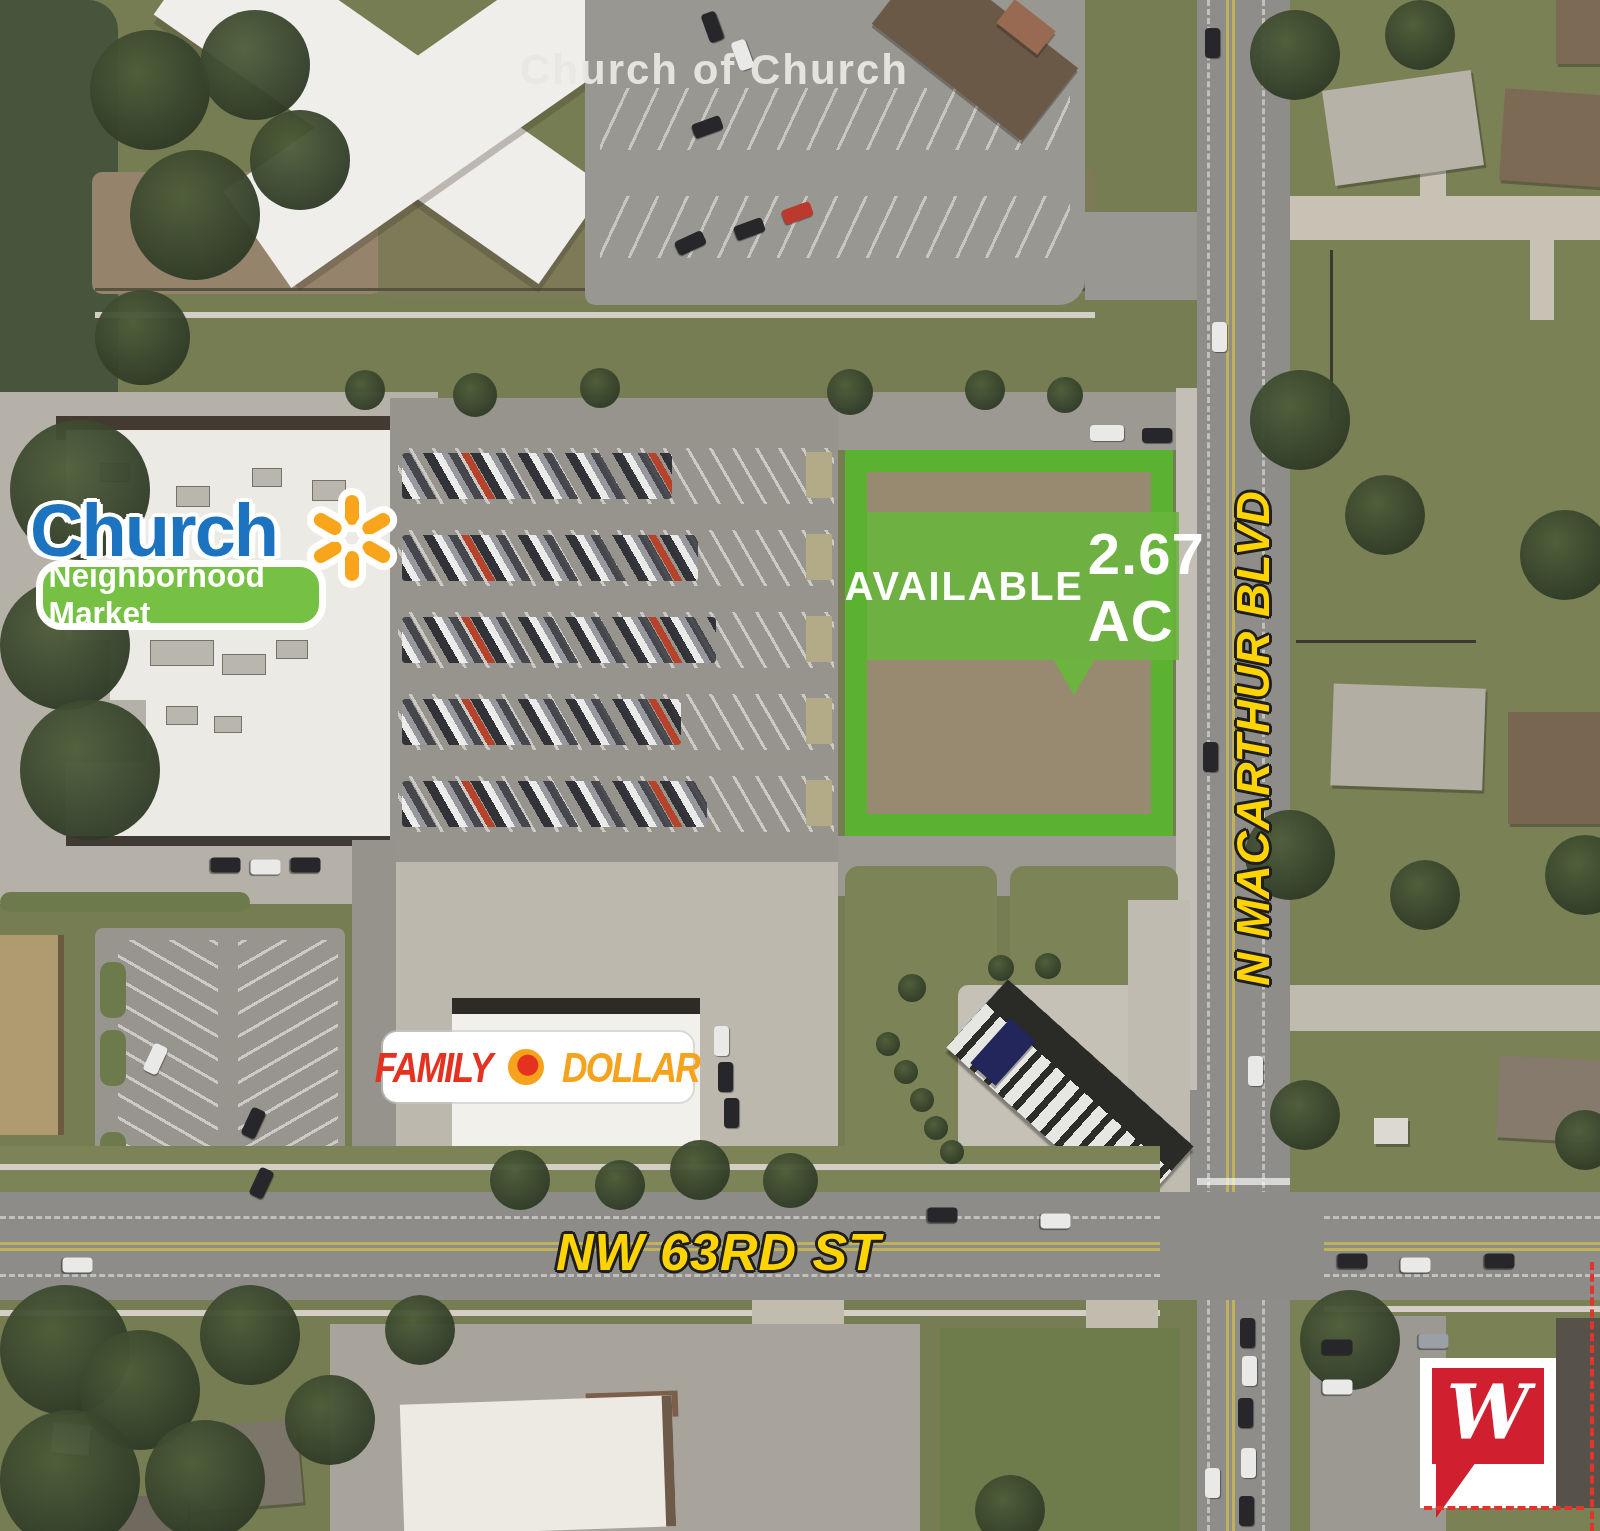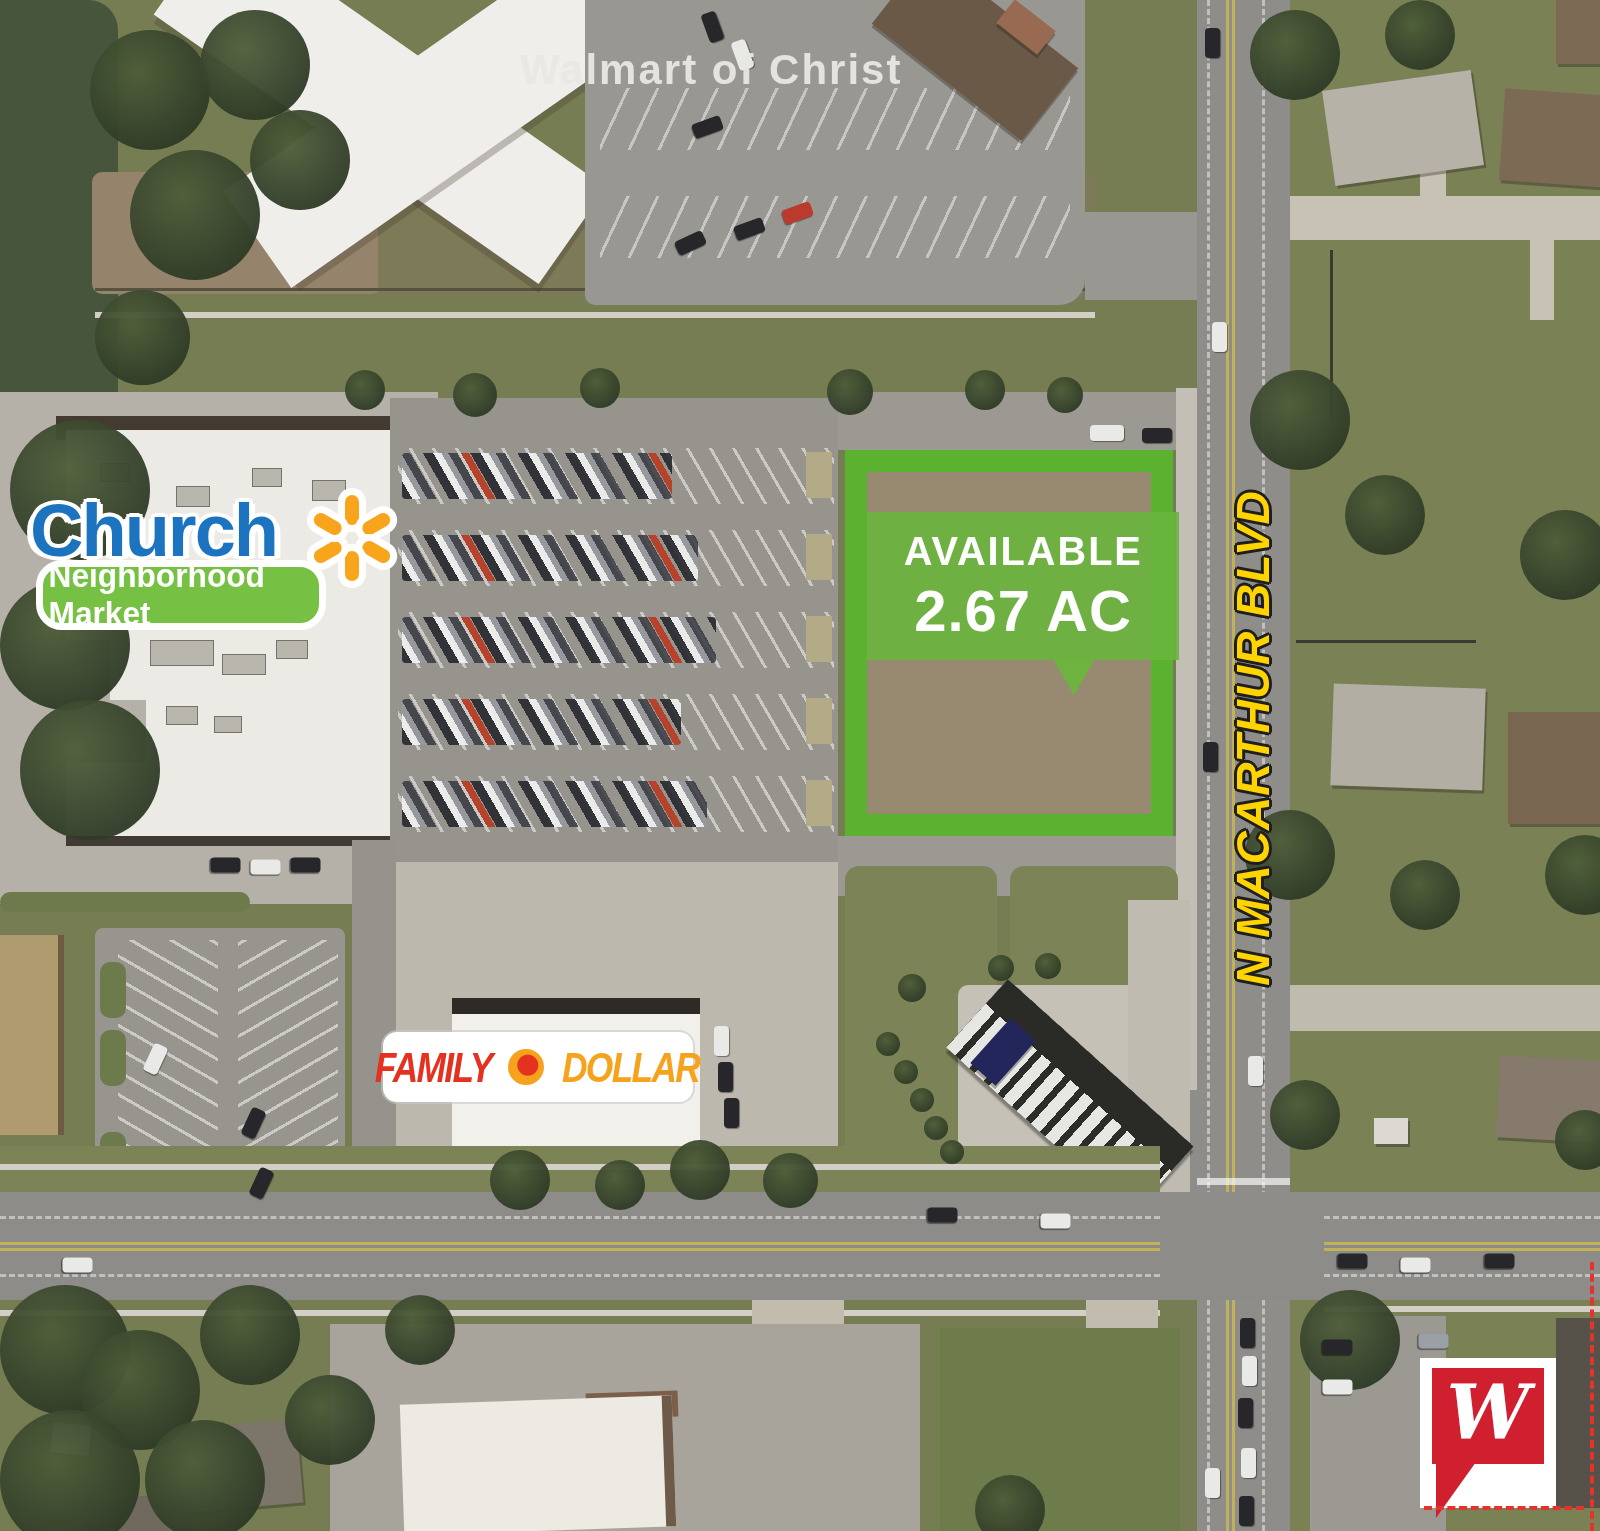--- a/index.html
+++ b/index.html
@@ -31,21 +31,21 @@
   .wdash-h{position:absolute;height:0;border-top:3px dashed rgba(255,255,255,.45);}
   .street-label{position:absolute;font-weight:bold;font-style:italic;color:#ffd400;letter-spacing:1px;
      text-shadow:2px 2px 0 #1f1f1f,-2px -2px 0 #1f1f1f,2px -2px 0 #1f1f1f,-2px 2px 0 #1f1f1f,
        0 3px 0 #1f1f1f,3px 0 0 #1f1f1f,0 -3px 0 #1f1f1f,-3px 0 0 #1f1f1f;}
   .church-label{position:absolute;left:520px;top:46px;font-size:42px;font-weight:bold;
      color:#e9e7e2;letter-spacing:2px;opacity:.95;}
   
   .parcel-border{position:absolute;left:845px;top:450px;width:328px;height:386px;
      box-sizing:border-box;border:22px solid #5bb230;}
   .parcel-bubble{position:absolute;left:867px;top:512px;width:312px;height:148px;
-     background:rgba(105,181,60,.88);display:flex;flex-direction:column;align-items:center;justify-content:center;}
+     background:rgba(105,181,60,.88);display:flex;flex-direction:row;align-items:center;justify-content:center;}
   .parcel-tail{position:absolute;left:1053px;top:659px;width:0;height:0;
      border-left:21px solid transparent;border-right:21px solid transparent;border-top:36px solid rgba(105,181,60,.95);}
   .parcel-status{font-size:41px;font-weight:bold;letter-spacing:2px;color:#fff;transform:scaleX(.97);}
   .parcel-acreage{font-size:58px;font-weight:bold;letter-spacing:1px;color:#fff;margin-top:2px;}
   
   .wm-word{position:absolute;left:30px;top:488px;font-size:74px;font-weight:bold;color:#1c74c0;letter-spacing:-2px;
      text-shadow:4px 0 0 #fff,-4px 0 0 #fff,0 4px 0 #fff,0 -4px 0 #fff,3px 3px 0 #fff,-3px -3px 0 #fff,3px -3px 0 #fff,-3px 3px 0 #fff,6px 2px 0 #fff,-6px 2px 0 #fff;}
   .wm-spark{position:absolute;left:352px;top:538px;}
   .wm-spark .ray{position:absolute;left:-7px;top:-15px;width:14px;height:30px;border-radius:8px;
      background:#f9a51b;box-shadow:0 0 0 7px #fff;}
@@ -293,30 +293,31 @@
     <div class="car car-k" style="left:218px;top:850px;transform:rotate(90deg);"></div>
     <div class="car car-w" style="left:258px;top:852px;transform:rotate(90deg);"></div>
     <div class="car car-k" style="left:298px;top:850px;transform:rotate(90deg);"></div>
     <div class="car car-k" style="left:1330px;top:1332px;transform:rotate(90deg);"></div>
     <div class="car car-w" style="left:1330px;top:1372px;transform:rotate(90deg);"></div>
     <div class="car car-g" style="left:1426px;top:1326px;transform:rotate(90deg);"></div>
   </div>
 
   <div class="overlays">
 
-    <div class="church-label">Walmart of Christ</div>
+    <div class="church-label">Church of Church</div>
 
     <div class="parcel-border"></div>
     <div class="parcel-bubble">
       <div class="parcel-status">AVAILABLE</div>
       <div class="parcel-acreage">2.67 AC</div>
     </div>
     <div class="parcel-tail"></div>
 
     <div class="street-label" style="left:993px;top:710px;width:520px;height:56px;line-height:56px;text-align:center;font-size:46px;transform:rotate(-90deg);">N MACARTHUR BLVD</div>
+    <div class="street-label" style="left:556px;top:1222px;font-size:52px;">NW 63RD ST</div>
 
     <div>
       <div class="wm-word">Church</div>
       <div class="wm-spark">
         <span class="ray" style="transform:rotate(0deg) translateY(-28px);"></span>
         <span class="ray" style="transform:rotate(60deg) translateY(-28px);"></span>
         <span class="ray" style="transform:rotate(120deg) translateY(-28px);"></span>
         <span class="ray" style="transform:rotate(180deg) translateY(-28px);"></span>
         <span class="ray" style="transform:rotate(240deg) translateY(-28px);"></span>
         <span class="ray" style="transform:rotate(300deg) translateY(-28px);"></span>

